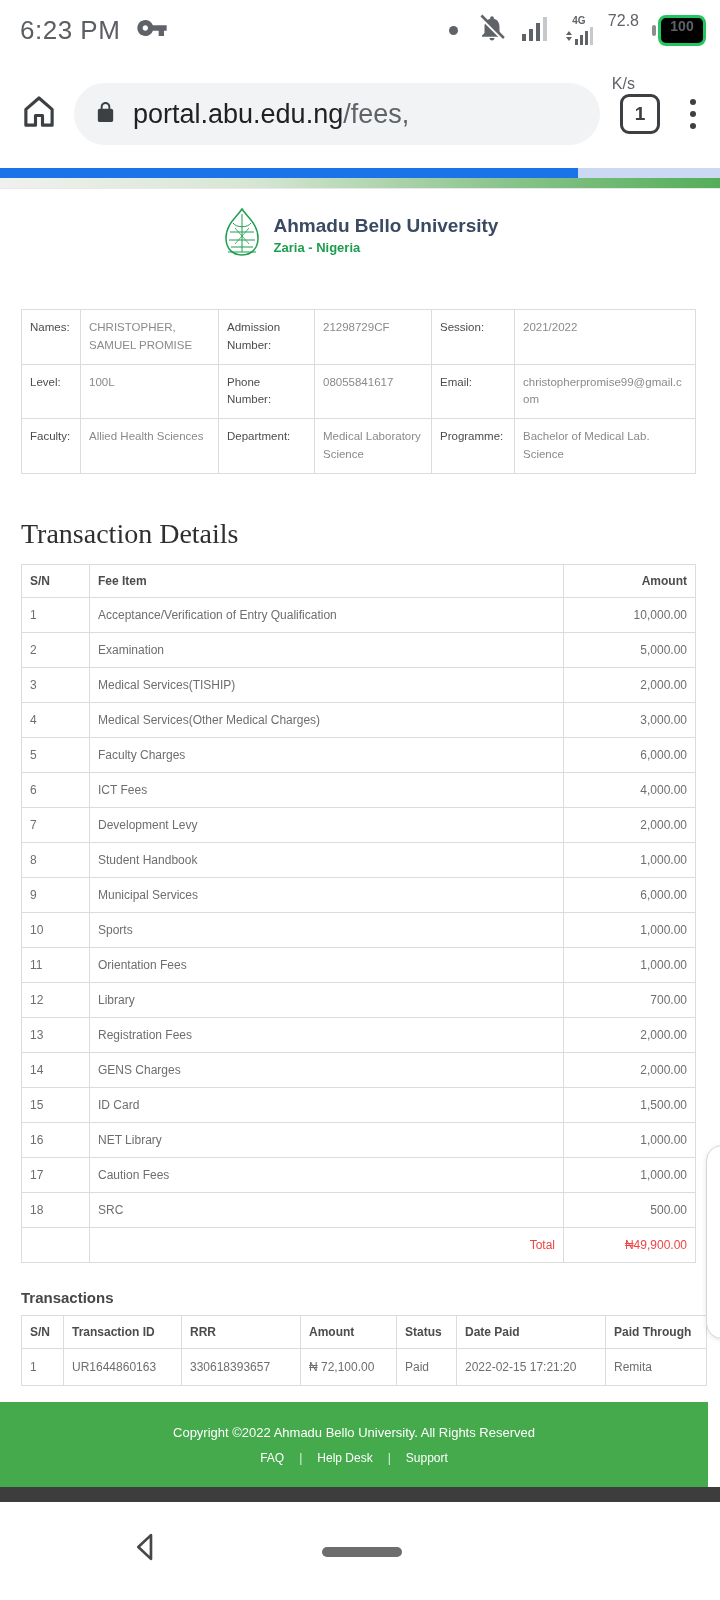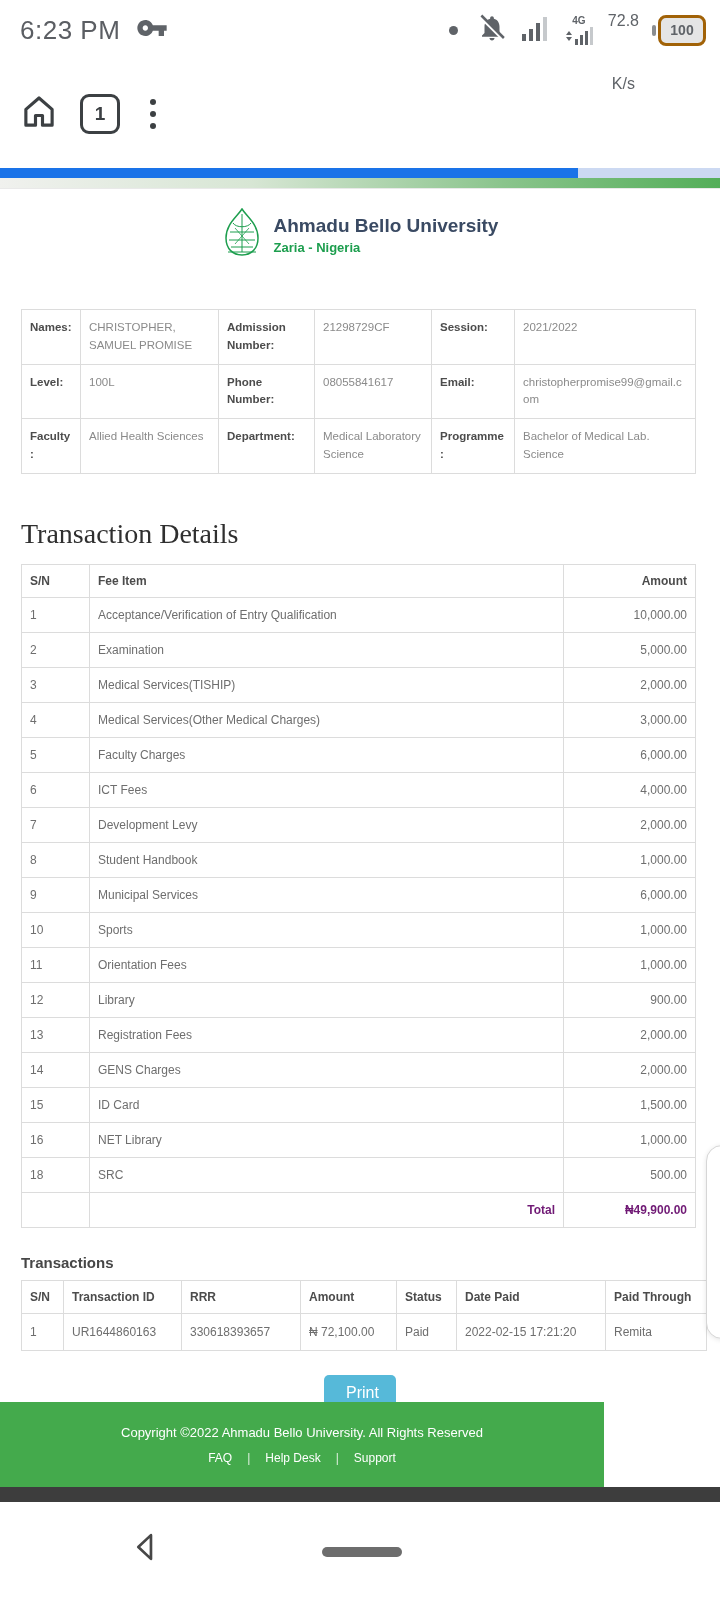--- a/index.html
+++ b/index.html
@@ -11,23 +11,23 @@
   .sb-left{display:flex;align-items:center;gap:16px;}
   .sb-time{font-size:26px;color:#5b5e63;letter-spacing:.5px;}
   .sb-right{margin-left:auto;display:flex;align-items:center;gap:13px;}
   .sb-dot{width:9px;height:9px;border-radius:50%;background:#5f6368;margin-right:6px;}
   .net-group{display:flex;flex-direction:column;align-items:center;line-height:1;}
   .net-label{font-size:10px;font-weight:bold;color:#5f6368;margin-bottom:1px;}
   .speed{font-size:16px;color:#5f6368;line-height:1.1;text-align:center;}
   .speed span{display:block;margin-top:45px;}
   .battery{display:flex;align-items:center;}
   .battery .nub{width:4px;height:11px;background:#8a8d91;border-radius:2px;margin-right:2px;}
-  .battery .shell{width:42px;height:25px;border:3px solid #a16207;border-radius:8px;
-                  display:flex;align-items:center;justify-content:center;
-                  font-size:14px;font-weight:bold;color:#5f6368;background:#e5e5e5;}
+  .battery .shell{width:42px;height:25px;border:3px solid #22c55e;border-radius:8px;
+                  display:flex;justify-content:center;
+                  font-size:14px;font-weight:bold;color:#5f6368;background:#000000;}
 
   
   .toolbar{height:108px;display:flex;align-items:center;padding:0 14px 0 18px;gap:14px;background:#fff;}
   .url-pill{flex:1;height:62px;background:#f1f3f4;border-radius:31px;display:flex;align-items:center;
             padding:0 20px;gap:16px;overflow:hidden;}
   .url-text{font-size:27px;color:#202124;white-space:nowrap;}
   .url-text .path{color:#5f6368;}
   .tab-box{width:34px;height:34px;border:3px solid #3c4043;border-radius:9px;display:flex;
            align-items:center;justify-content:center;font-size:19px;font-weight:bold;color:#3c4043;margin:0 6px;}
   .menu-dots{display:flex;flex-direction:column;gap:6px;padding:0 10px;}
@@ -42,48 +42,48 @@
   
   .brand{margin-top:22px;display:flex;justify-content:center;align-items:center;gap:12px;height:48px;}
   .brand-name{font-size:19px;font-weight:bold;color:#3a4a63;}
   .brand-loc{font-size:13px;font-weight:bold;color:#1d9e4e;margin-top:3px;}
 
   table{border-collapse:collapse;table-layout:fixed;}
   td{border:1px solid #dcdcdc;word-wrap:break-word;}
 
   .student-table{margin:50px 0 0 21px;width:674px;font-size:11.5px;}
   .student-table td{padding:9px 8px;vertical-align:top;line-height:1.55;}
-  .student-table td.lbl{font-weight:bold;color:#4c4c4c;}
+  .student-table td.lbl{font-weight:normal;color:#4c4c4c;}
   .student-table td.val{color:#8a8a8a;}
 
   .section-title{font-family:"Liberation Serif",serif;font-size:28px;font-weight:400;color:#2f2f2f;
                  margin:44px 21px 14px;}
 
   .fee-table{margin-left:21px;width:674px;font-size:12px;}
   .fee-table thead td{font-weight:bold;color:#4c4c4c;padding:9px 8px;}
   .fee-table tbody td{color:#6e6e6e;padding:10px 8px;}
   .fee-table .amt{text-align:right;}
-  .fee-table tr.total-row td{font-weight:bold;color:#701a75;padding:10px 8px;}
+  .fee-table tr.total-row td{font-weight:normal;color:#ef4444;padding:10px 8px;}
   .fee-table tr.total-row .tlabel{text-align:right;}
 
   .trans-title{font-size:15px;font-weight:bold;color:#474747;margin:26px 21px 9px;}
   .trans-table{margin-left:21px;width:685px;font-size:12px;}
   .trans-table thead td{font-weight:bold;color:#4c4c4c;padding:9px 8px;}
   .trans-table tbody td{color:#6e6e6e;padding:11px 8px;}
 
   .print-row{margin-top:24px;text-align:center;}
   .print-btn{background:#56b9d9;color:#fff;border:none;border-radius:5px;font-size:16px;
              font-family:"Liberation Sans",sans-serif;padding:9px 22px;width:72px;height:37px;cursor:pointer;}
 
   
   .overlay-pill{position:absolute;left:706px;top:1145px;width:40px;height:192px;background:#fff;
                 border:1px solid #d6d6d6;border-radius:16px;box-shadow:0 1px 5px rgba(0,0,0,.10);}
 
   
-  .footer{position:absolute;left:0;top:1402px;width:604px;height:85px;background:#44aa4c;color:#fff;
+  .footer{position:absolute;left:0;top:1402px;width:708px;height:85px;background:#44aa4c;color:#fff;
           display:flex;flex-direction:column;align-items:center;justify-content:center;gap:11px;font-size:13px;}
   .footer-links{display:flex;align-items:center;gap:15px;font-size:12px;}
   .footer-links .sep{color:#dff0df;}
   .footer-links .flink{cursor:pointer;}
   .dark-bar{position:absolute;left:0;top:1487px;width:720px;height:15px;background:#3d3d3d;}
   .nav{position:absolute;left:0;top:1502px;width:720px;height:98px;background:#fff;}
   .back-btn{position:absolute;left:128px;top:26px;}
   .gesture-pill{position:absolute;left:322px;top:45px;width:80px;height:10px;border-radius:5px;background:#6d6d6d;}
 </style>
 </head>
@@ -140,20 +140,28 @@
       </span>
     </div>
   </div>
 
   <div class="toolbar">
     <span>
       <svg width="42" height="42" viewBox="0 0 24 24" fill="none" stroke="#3c4043" stroke-width="1.8" stroke-linejoin="round">
           <path d="M4.5 10.5 12 4 19.5 10.5 V19.5 H14 V14 H10 V19.5 H4.5 Z"></path>
         </svg>
     </span>
+    <div class="url-pill">
+      <span>
+        <svg width="23" height="29" viewBox="0 0 24 24" fill="#3c4043">
+            <path d="M18 8h-1V6c0-2.76-2.24-5-5-5S7 3.24 7 6v2H6c-1.1 0-2 .9-2 2v10c0 1.1.9 2 2 2h12c1.1 0 2-.9 2-2V10c0-1.1-.9-2-2-2zM9 6c0-1.66 1.34-3 3-3s3 1.34 3 3v2H9V6z"></path>
+          </svg>
+      </span>
+      <span class="url-text"><span>portal.abu.edu.ng</span><span class="path">/fees,</span></span>
+    </div>
     <div class="tab-box">
       <span>1</span>
     </div>
     <div class="menu-dots">
         <i></i>
         <i></i>
         <i></i>
       </div>
   </div>
 
@@ -280,40 +288,45 @@
           <td class="amt">1,000.00</td>
         </tr>
         <tr>
           <td>11</td>
           <td>Orientation Fees</td>
           <td class="amt">1,000.00</td>
         </tr>
         <tr>
           <td>12</td>
           <td>Library</td>
-          <td class="amt">900.00</td>
+          <td class="amt">700.00</td>
         </tr>
         <tr>
           <td>13</td>
           <td>Registration Fees</td>
           <td class="amt">2,000.00</td>
         </tr>
         <tr>
           <td>14</td>
           <td>GENS Charges</td>
           <td class="amt">2,000.00</td>
         </tr>
         <tr>
           <td>15</td>
           <td>ID Card</td>
           <td class="amt">1,500.00</td>
         </tr>
         <tr>
           <td>16</td>
           <td>NET Library</td>
+          <td class="amt">1,000.00</td>
+        </tr>
+        <tr>
+          <td>17</td>
+          <td>Caution Fees</td>
           <td class="amt">1,000.00</td>
         </tr>
         <tr>
           <td>18</td>
           <td>SRC</td>
           <td class="amt">500.00</td>
         </tr>
       </tbody>
     <tfoot>
       <tr class="total-row">

